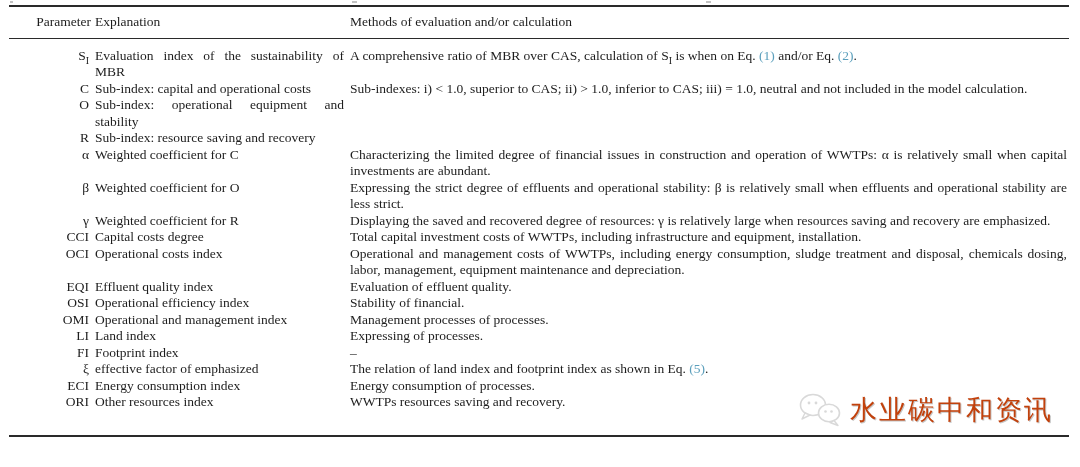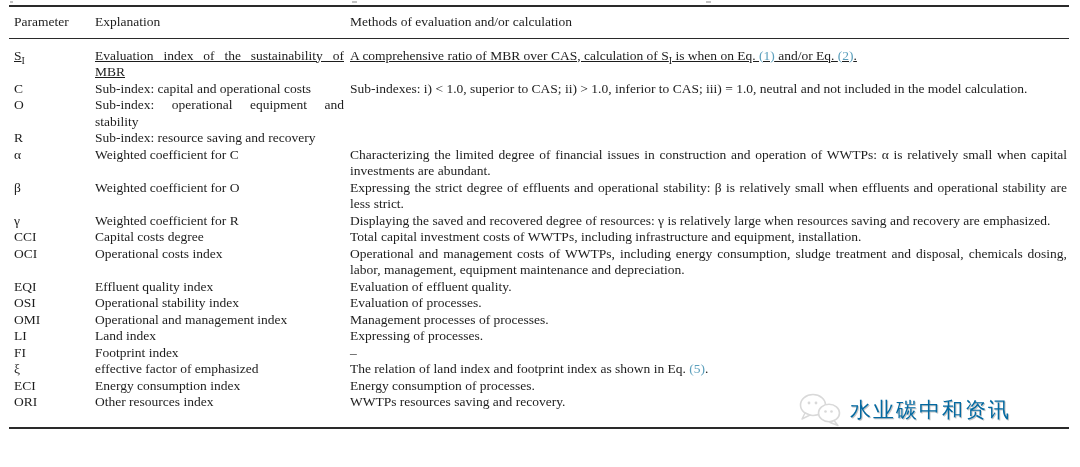--- a/index.html
+++ b/index.html
@@ -32,47 +32,47 @@
   col.c-expl   { width: 255px; }
   col.c-method { width: auto; }
 
   th {
     font-weight: normal;
     text-align: left;
     vertical-align: top;
     padding: 7px 4px 7px 0;
     border-bottom: 1px solid #2a2a2a;
   }
-  th.first, td.col-param { padding-left: 5px; }
+  th.first, td.col-param { padding-left: 5px; text-align: right; }
 
   td { vertical-align: top; padding: 0 6px 0 0; }
   td.col-expl   { text-align: justify; }
   td.col-method { text-align: justify; padding-right: 2px; }
 
-  tbody tr:first-child td { padding-top: 9px; text-decoration: underline; }
-  tbody tr:last-child  td { padding-bottom: 16px; }
+  tbody tr:first-child td { padding-top: 9px; }
+  tbody tr:last-child  td { padding-bottom: 24px; }
 
   sub { font-size: 10px; line-height: 0; }
   .eq-link { color: #5b9fbc; cursor: pointer; }
 
   
   .watermark {
     position: absolute;
     left: 798px;
     top: 392px;
     display: flex;
     align-items: center;
     gap: 6px;
     pointer-events: none;
   }
   .wm-text {
     font-family: "DejaVu Sans", sans-serif;
-    font-size: 21px;
+    font-size: 27px;
     letter-spacing: 2px;
-    color: #0369a1;
+    color: #c2410c;
     text-shadow: 1px 1px 0 #c6c6c6, -1px -1px 0 #ffffff;
     white-space: nowrap;
   }
 </style>
 </head>
 <body>
 
 <div class="page">
 
   <span class="remnant r1"></span>
@@ -137,22 +137,22 @@
             <td class="col-expl">Operational costs index</td>
             <td class="col-method"><span>Operational and management costs of WWTPs, including energy consumption, sludge treatment and disposal, chemicals dosing, labor, management, equipment maintenance and depreciation.</span></td>
           </tr>
           <tr>
             <td class="col-param"><span>EQI</span></td>
             <td class="col-expl">Effluent quality index</td>
             <td class="col-method"><span>Evaluation of effluent quality.</span></td>
           </tr>
           <tr>
             <td class="col-param"><span>OSI</span></td>
-            <td class="col-expl">Operational stability index</td>
-            <td class="col-method"><span>Evaluation of processes.</span></td>
+            <td class="col-expl">Operational efficiency index</td>
+            <td class="col-method"><span>Stability of financial.</span></td>
           </tr>
           <tr>
             <td class="col-param"><span>OMI</span></td>
             <td class="col-expl">Operational and management index</td>
             <td class="col-method"><span>Management processes of processes.</span></td>
           </tr>
           <tr>
             <td class="col-param"><span>LI</span></td>
             <td class="col-expl">Land index</td>
             <td class="col-method"><span>Expressing of processes.</span></td>

